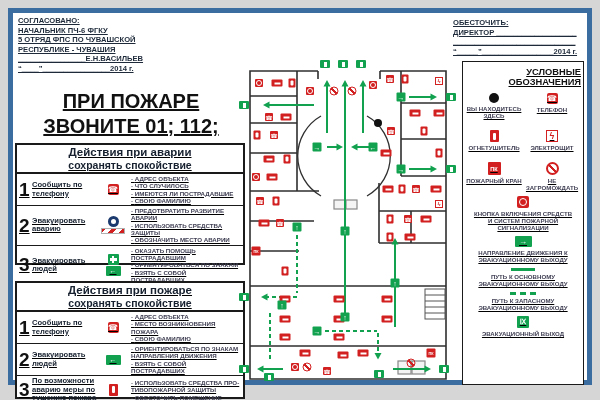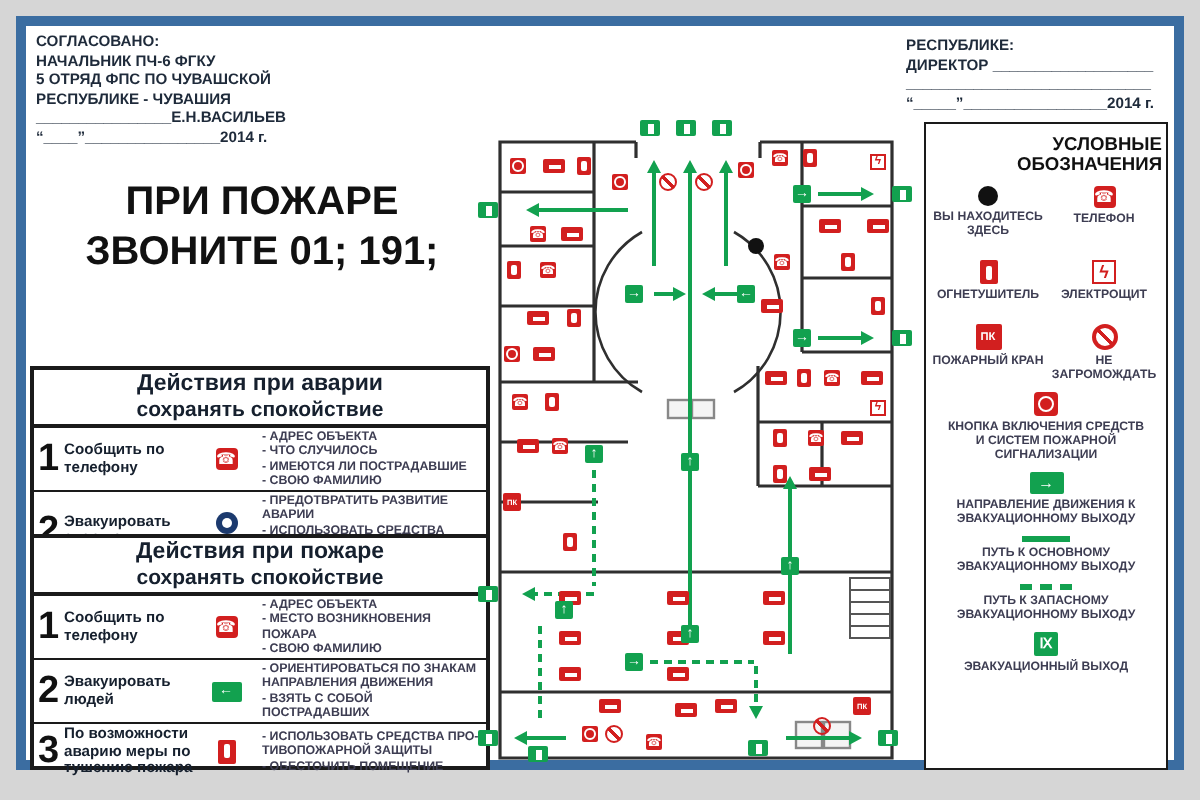--- a/index.html
+++ b/index.html
@@ -1,37 +1,37 @@
 <!DOCTYPE html>
 <html><head>
 <meta charset="utf-8">
 <style>
   html,body{margin:0;padding:0;width:600px;height:400px;overflow:hidden;
     background:#d6d6d6;font-family:"Liberation Sans",sans-serif;}
   *{box-sizing:border-box;}
   .sheet{position:absolute;left:8px;top:8px;width:584px;height:377px;
     background:#ffffff;border:5px solid #3b6da1;}
-  .abs{position:absolute;}
+  .abs{position:absolute;text-decoration:underline;}
 
   
   .approve-block{font-size:7.6px;font-weight:bold;color:#1e2a3a;line-height:9.6px;white-space:pre-line;}
   #approval{left:5px;top:3px;width:180px;}
   #approve{left:440px;top:5px;width:126px;}
 
   #title{left:140px;top:0px;width:300px;text-align:center;color:#111;}
   #title .t1{font-size:24px;font-weight:900;letter-spacing:2px;line-height:26px;}
   #title .t2{font-size:15px;font-weight:800;line-height:17px;}
 
   #emergency{left:4px;top:76px;width:228px;text-align:center;color:#111;
     font-size:20px;font-weight:800;line-height:25px;white-space:pre-line;}
 
   
   .atable{left:2px;width:230px;border:2px solid #1a1a1a;background:#fff;display:flex;flex-direction:column;}
-  #table1{top:130px;height:122px;margin-top:40px;}
-  #table2{top:254px;height:118px;}
+  #table1{top:130px;height:122px;}
+  #table2{top:268px;height:118px;}
   .thead{border-bottom:1.5px solid #1a1a1a;text-align:center;color:#16202e;padding:1px 0;}
   .thead .h1{font-size:11.5px;font-weight:800;line-height:13px;}
   .thead .h2{font-size:10.5px;font-weight:800;line-height:12px;}
   .trow{flex:1;display:flex;align-items:center;border-top:1.5px solid #1a1a1a;padding:1px 2px;}
   .trow:first-of-type{border-top:none;}
   .tnum{width:13px;font-size:19px;font-weight:900;color:#111;line-height:19px;}
   .tlabel{width:66px;font-size:7.6px;font-weight:800;color:#16202e;line-height:8.4px;}
   .ticon{width:30px;display:flex;flex-direction:column;align-items:center;gap:1px;}
   .tdetails{flex:1;margin:0;padding:0 0 0 3px;list-style:none;}
   .tdetails li{font-size:6.2px;line-height:7.3px;color:#3d3d52;font-weight:bold;}
@@ -117,27 +117,27 @@
 <div class="sheet">
 
   <div class="abs approve-block" id="approval">СОГЛАСОВАНО:
 НАЧАЛЬНИК  ПЧ-6 ФГКУ
 5 ОТРЯД ФПС ПО ЧУВАШСКОЙ
 РЕСПУБЛИКЕ - ЧУВАШИЯ
 ________________Е.Н.ВАСИЛЬЕВ
 “____”________________2014 г.</div>
 
 
-  <div class="abs approve-block" id="approve">РЕСПУБЛИКЕ:
+  <div class="abs approve-block" id="approve">ОБЕСТОЧИТЬ:
 ДИРЕКТОР ___________________
 _____________________________
 “_____”_________________2014 г.</div>
 
   <div class="abs" id="emergency">ПРИ  ПОЖАРЕ
-ЗВОНИТЕ  01;   191;</div>
+ЗВОНИТЕ  01;   112;</div>
 
   <div class="abs atable" id="table1">
     <div class="thead">
       <div class="h1">Действия при аварии</div>
       <div class="h2">сохранять спокойствие</div>
     </div>
     <div class="trow">
       <div class="tnum">1</div>
       <div class="tlabel">Сообщить по телефону</div>
       <div class="ticon">

